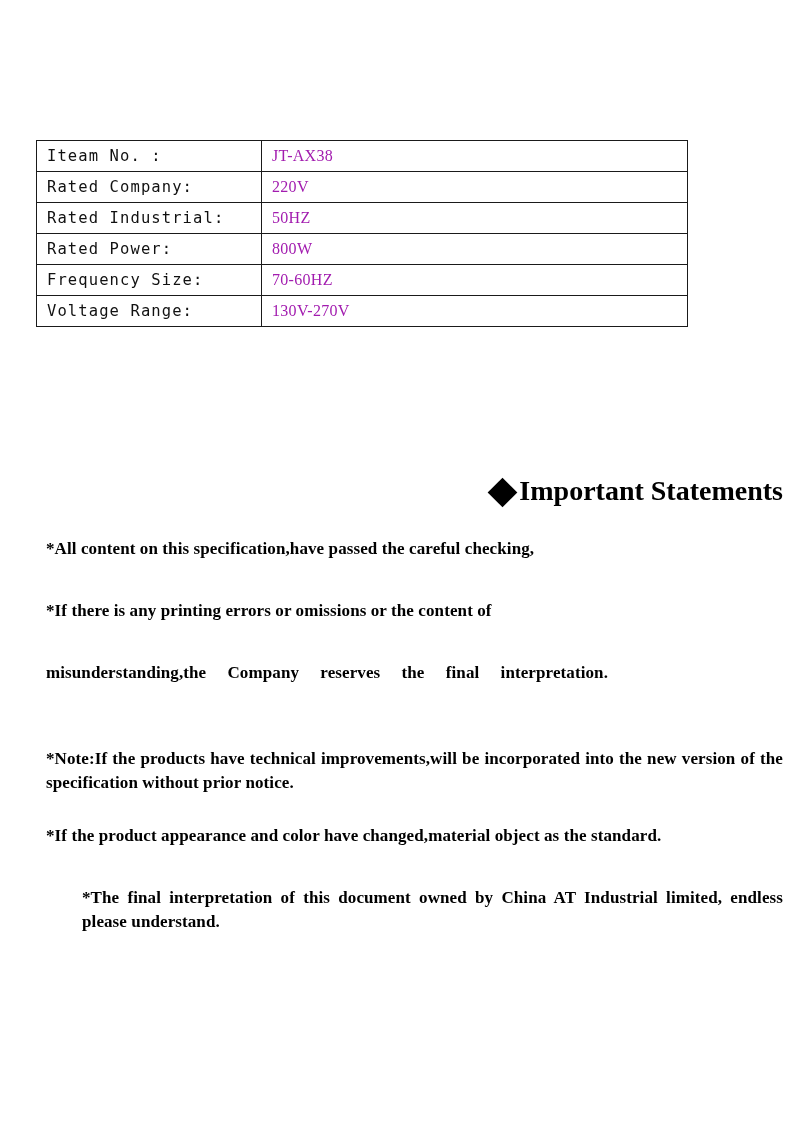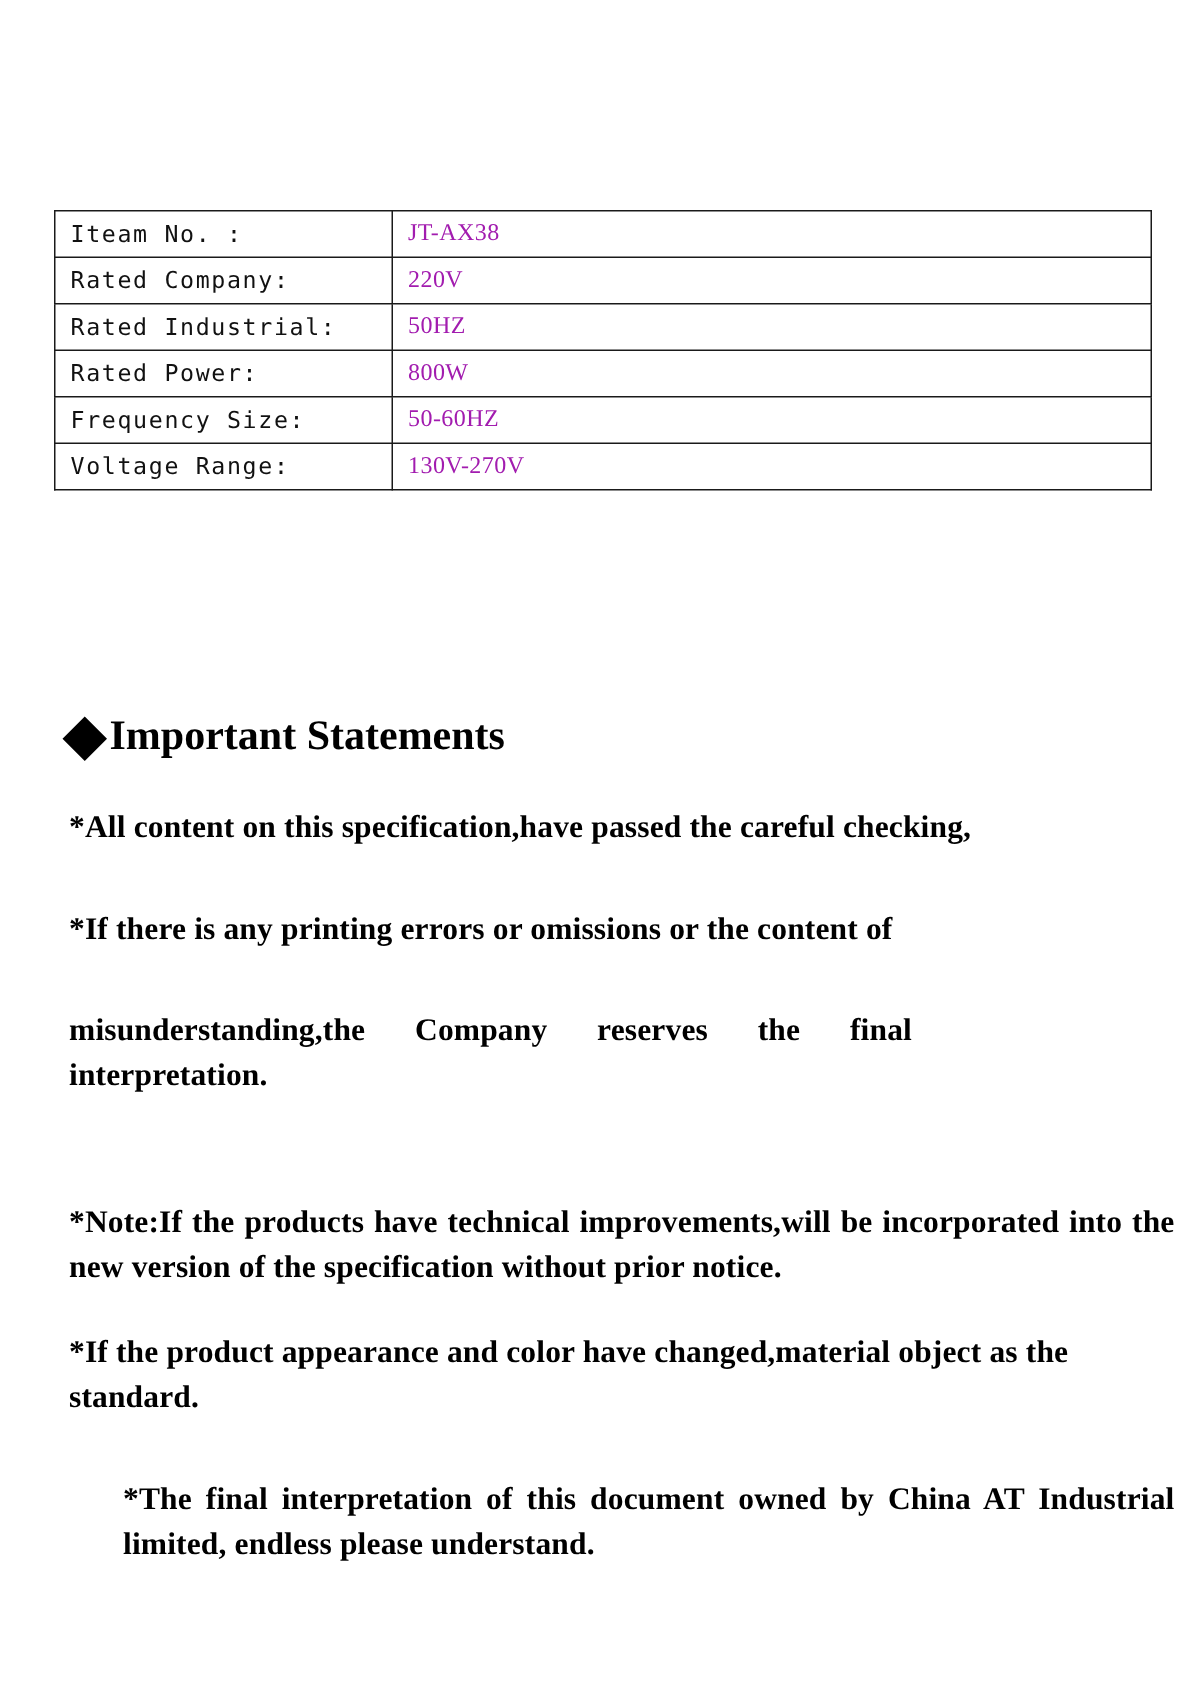--- a/index.html
+++ b/index.html
@@ -14,21 +14,21 @@
     font-family: "Liberation Serif", "DejaVu Serif", serif;
     color: #000000;
     overflow: hidden;
   }
 
   
   #spec-table {
     position: absolute;
     left: 36px;
     top: 140px;
-    width: 732px;
+    width: 652px;
     border-collapse: collapse;
     table-layout: fixed;
   }
   #spec-table td {
     border: 1px solid #1a1a1a;
     height: 30px;
     padding: 0 0 0 10px;
     vertical-align: middle;
     white-space: nowrap;
     overflow: hidden;
@@ -55,34 +55,35 @@
     width: 737px;
   }
   #statements-heading {
     font-size: 28px;
     font-weight: bold;
     line-height: 1.1;
     margin: 0 0 30px 0;
     display: flex;
     align-items: center;
     white-space: nowrap;
+    justify-content: flex-end;
   }
   .diamond-icon {
     display: inline-block;
     width: 21px;
     height: 21px;
     background: #000000;
     transform: rotate(45deg);
     margin-right: 6px;
     flex: none;
     position: relative;
     top: 1px;
   }
   .statement {
-    font-size: 21px;
+    font-size: 17px;
     font-weight: bold;
     line-height: 1.42;
     margin: 0 0 38px 0;
     letter-spacing: 0.1px;
   }
   .statement:last-child {
     margin-bottom: 0;
     margin-left: 36px;
   }
   
@@ -119,21 +120,21 @@
     <tr>
       <td class="label">Rated  Industrial:</td>
       <td class="value">50HZ</td>
     </tr>
     <tr>
       <td class="label">Rated  Power:</td>
       <td class="value">800W</td>
     </tr>
     <tr>
       <td class="label">Frequency  Size:</td>
-      <td class="value">50-60HZ</td>
+      <td class="value">70-60HZ</td>
     </tr>
     <tr>
       <td class="label">Voltage  Range:</td>
       <td class="value">130V-270V</td>
     </tr>
   </tbody>
 </table>
 
 <section id="statements">
 

